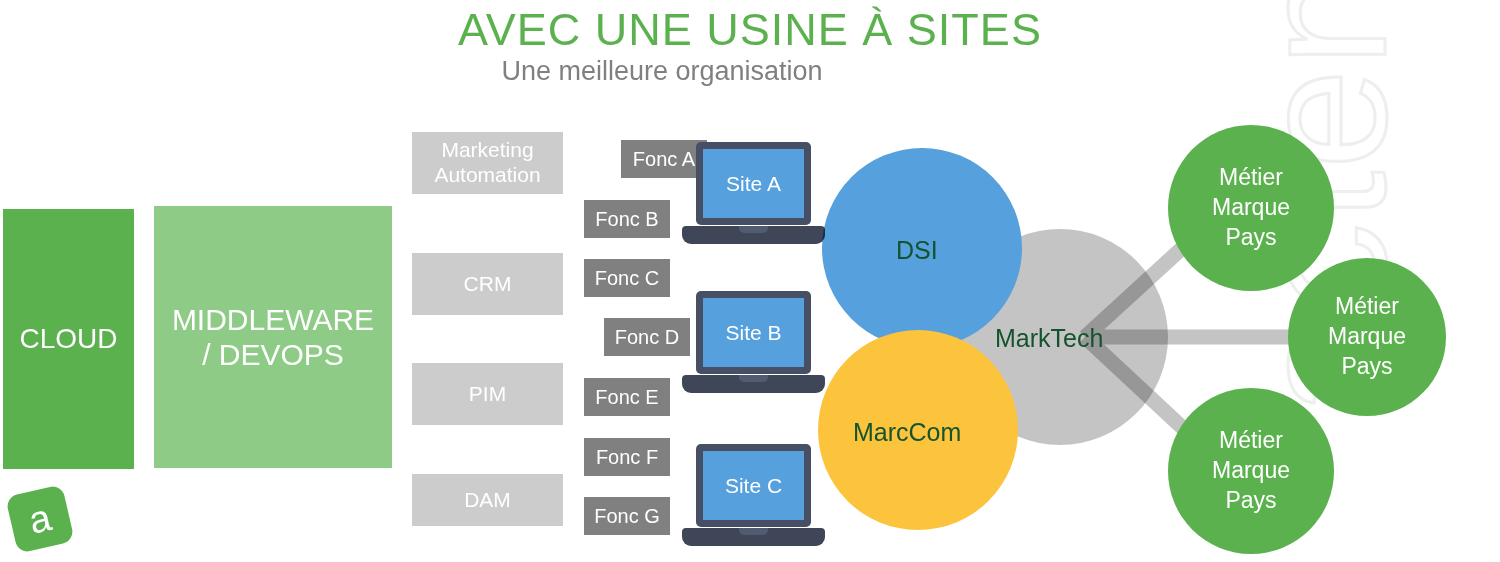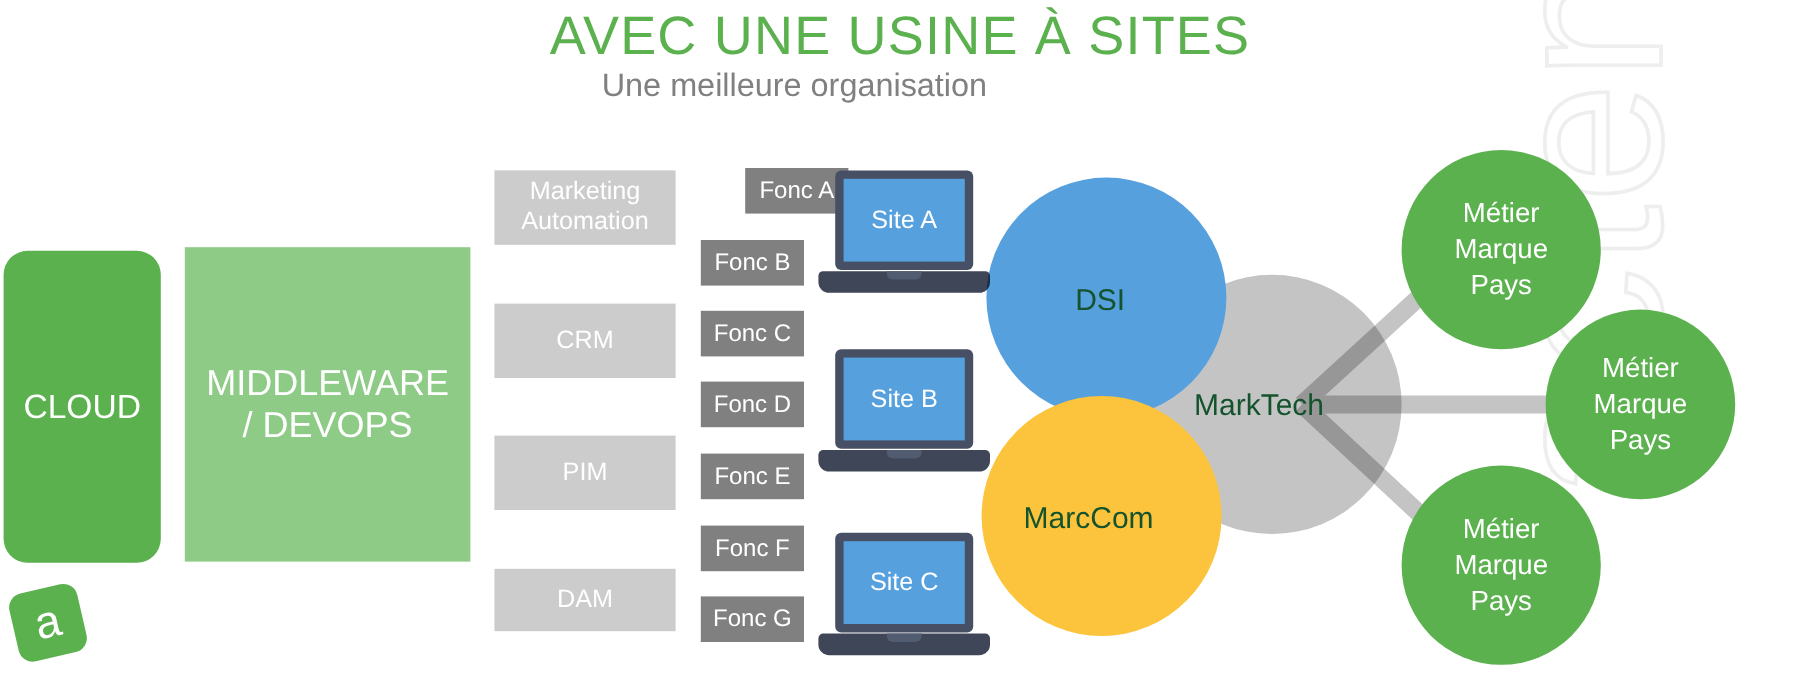--- a/index.html
+++ b/index.html
@@ -71,21 +71,20 @@
     justify-content: center;
     text-align: center;
     color: #ffffff;
     box-sizing: border-box;
   }
   .block-cloud {
     left: 3px;  top: 209px;
     width: 131px; height: 260px;
     background: #5cb14f;
     font-size: 28px;
-    border-radius: 20px;
   }
   .block-middleware {
     left: 154px; top: 206px;
     width: 238px; height: 262px;
     background: #8ecb87;
     font-size: 30px;
     line-height: 1.18;
     padding: 0 6px;
   }
 
@@ -215,21 +214,21 @@
     <span>
       <span>MIDDLEWARE</span><br>
       <span>/ DEVOPS</span>
     </span>
   </div>
 
   <div class="logo-badge">
     <span>a</span>
   </div>
 
-  <div class="module" style="top:142px;height:62px;">
+  <div class="module" style="top:132px;height:62px;">
     <span>
       <span>Marketing</span><br>
       <span>Automation</span>
     </span>
   </div>
   <div class="module" style="top:363px;height:62px;">
     <span>PIM</span>
   </div>
   <div class="module" style="top:253px;height:62px;">
     <span>CRM</span>
@@ -240,21 +239,21 @@
 
   <div class="fonc" style="top:140px;margin-left:37px;">
       <span>Fonc A</span>
     </div>
   <div class="fonc" style="top:200px;">
       <span>Fonc B</span>
     </div>
   <div class="fonc" style="top:259px;">
       <span>Fonc C</span>
     </div>
-  <div class="fonc" style="top:318px;">
+  <div class="fonc" style="top:318px;margin-left:20px;">
       <span>Fonc D</span>
     </div>
   <div class="fonc" style="top:378px;">
       <span>Fonc E</span>
     </div>
   <div class="fonc" style="top:438px;">
       <span>Fonc F</span>
     </div>
   <div class="fonc" style="top:497px;">
       <span>Fonc G</span>

